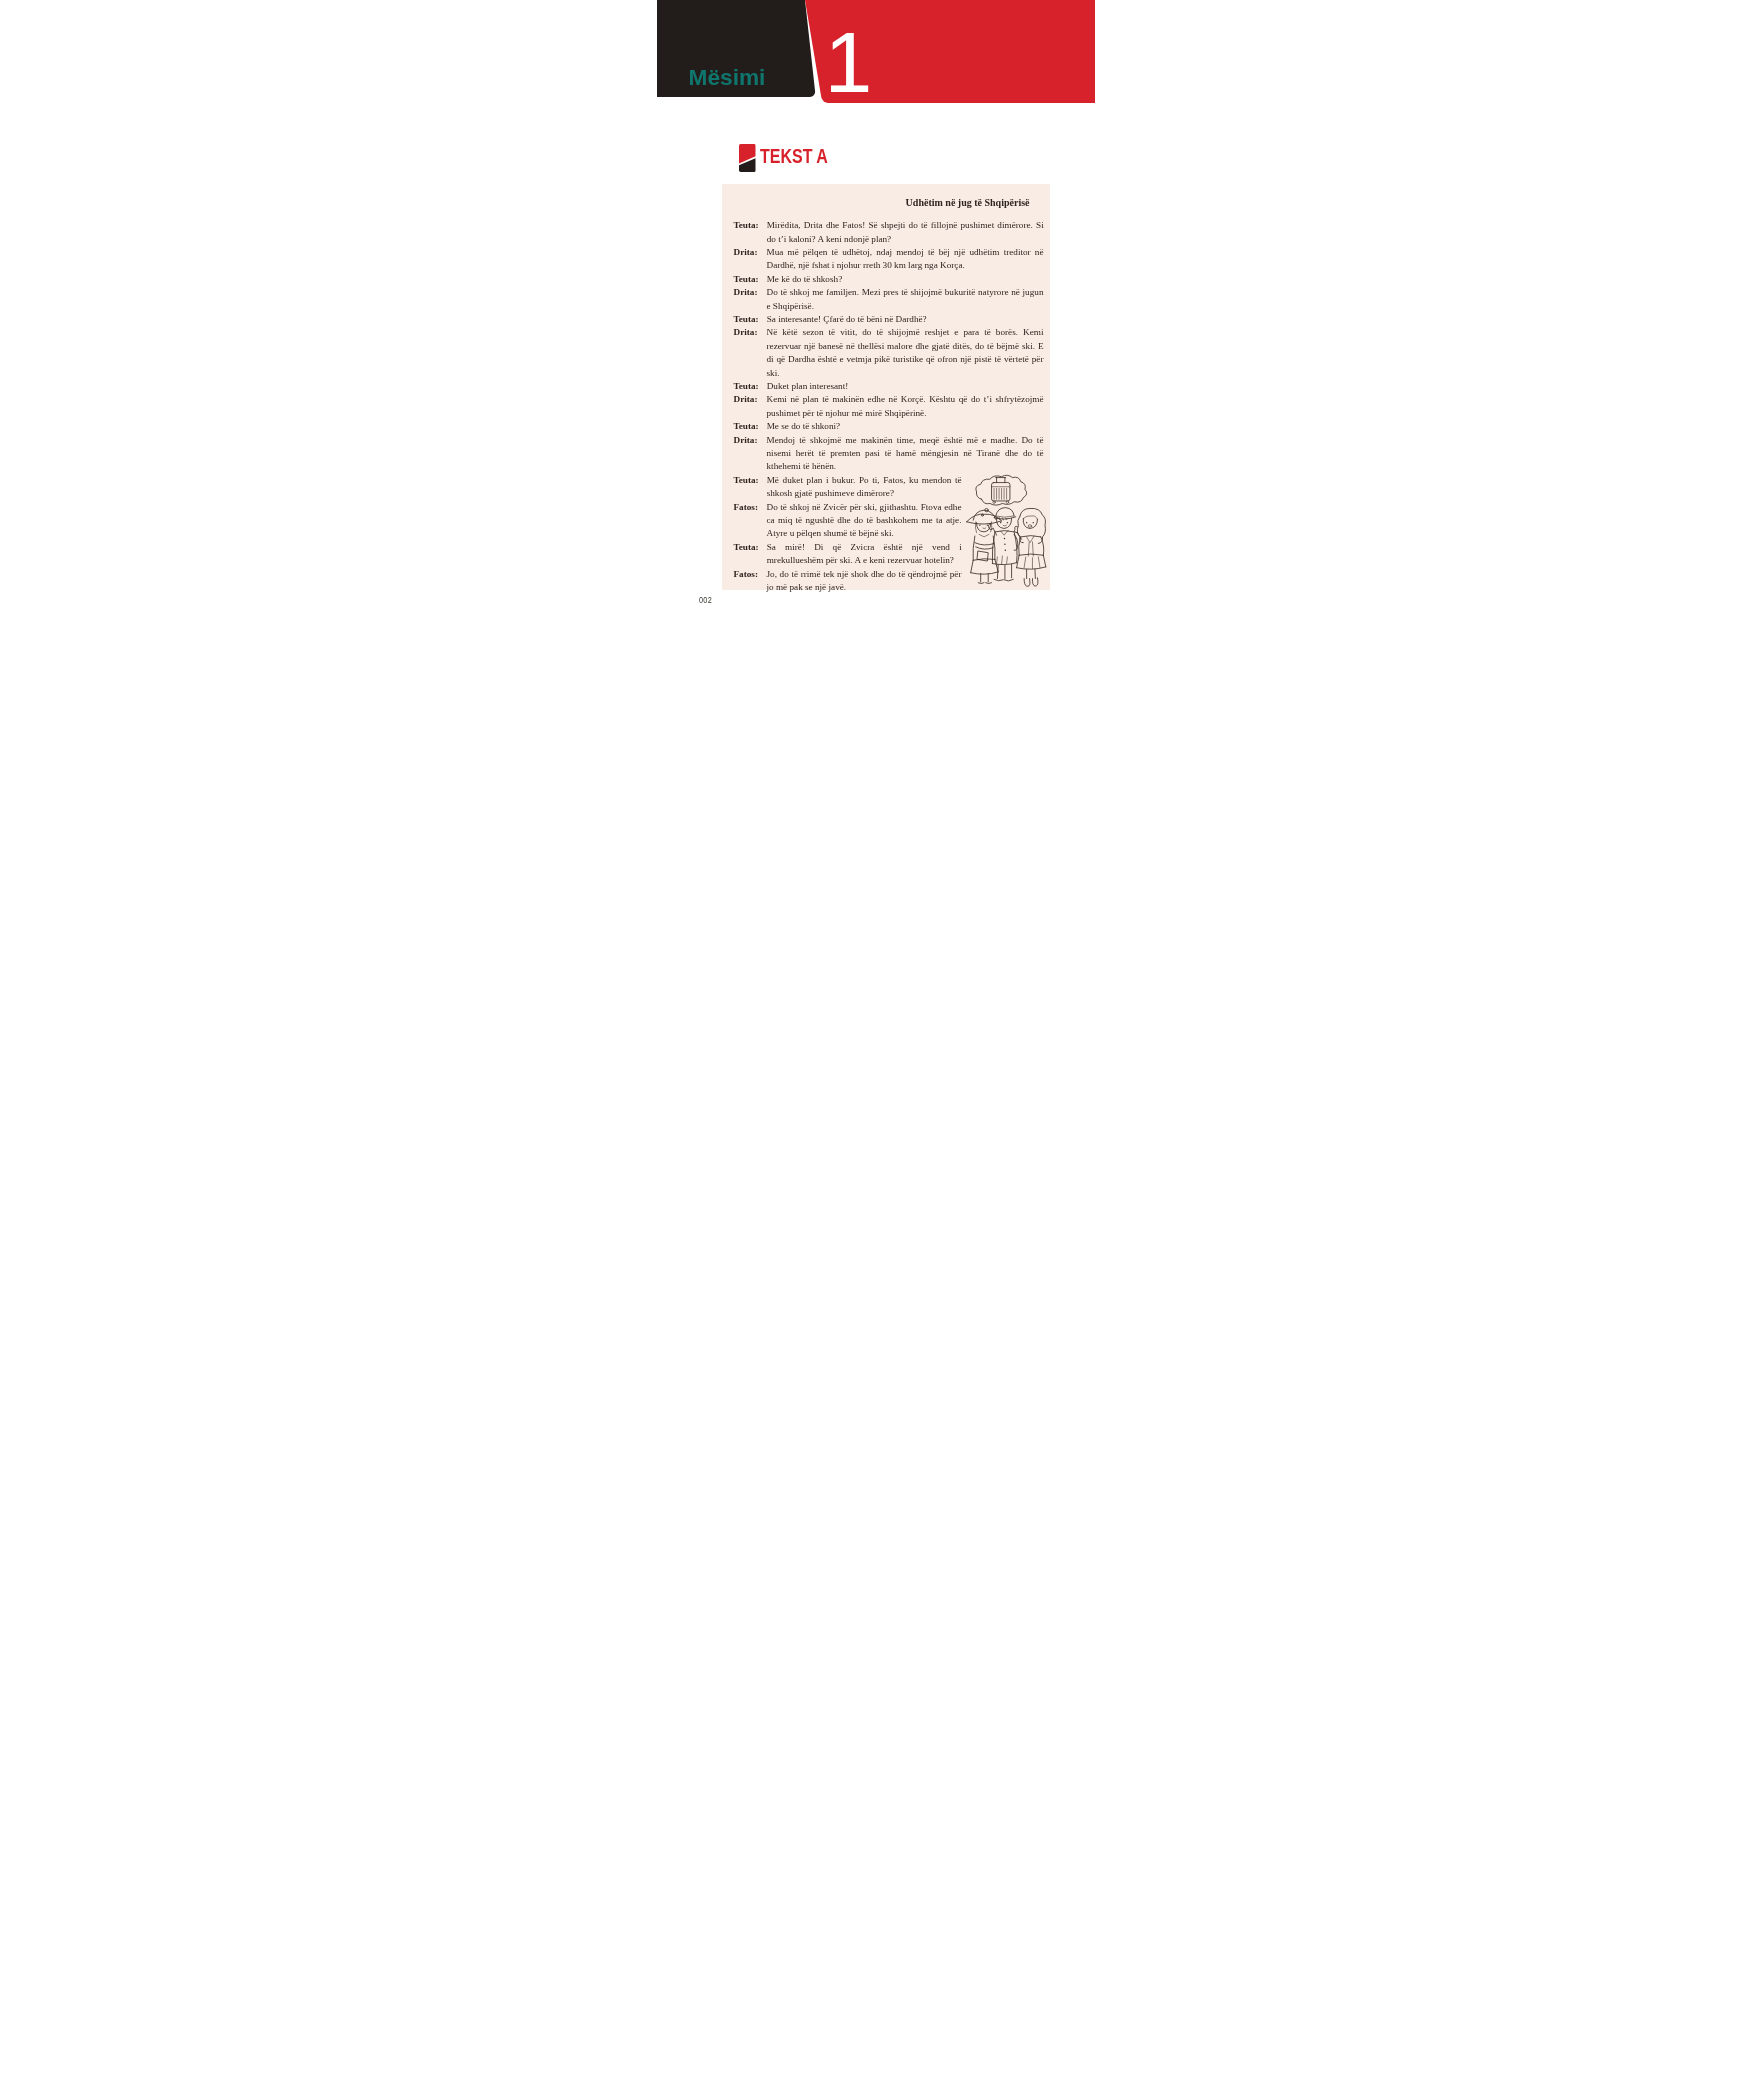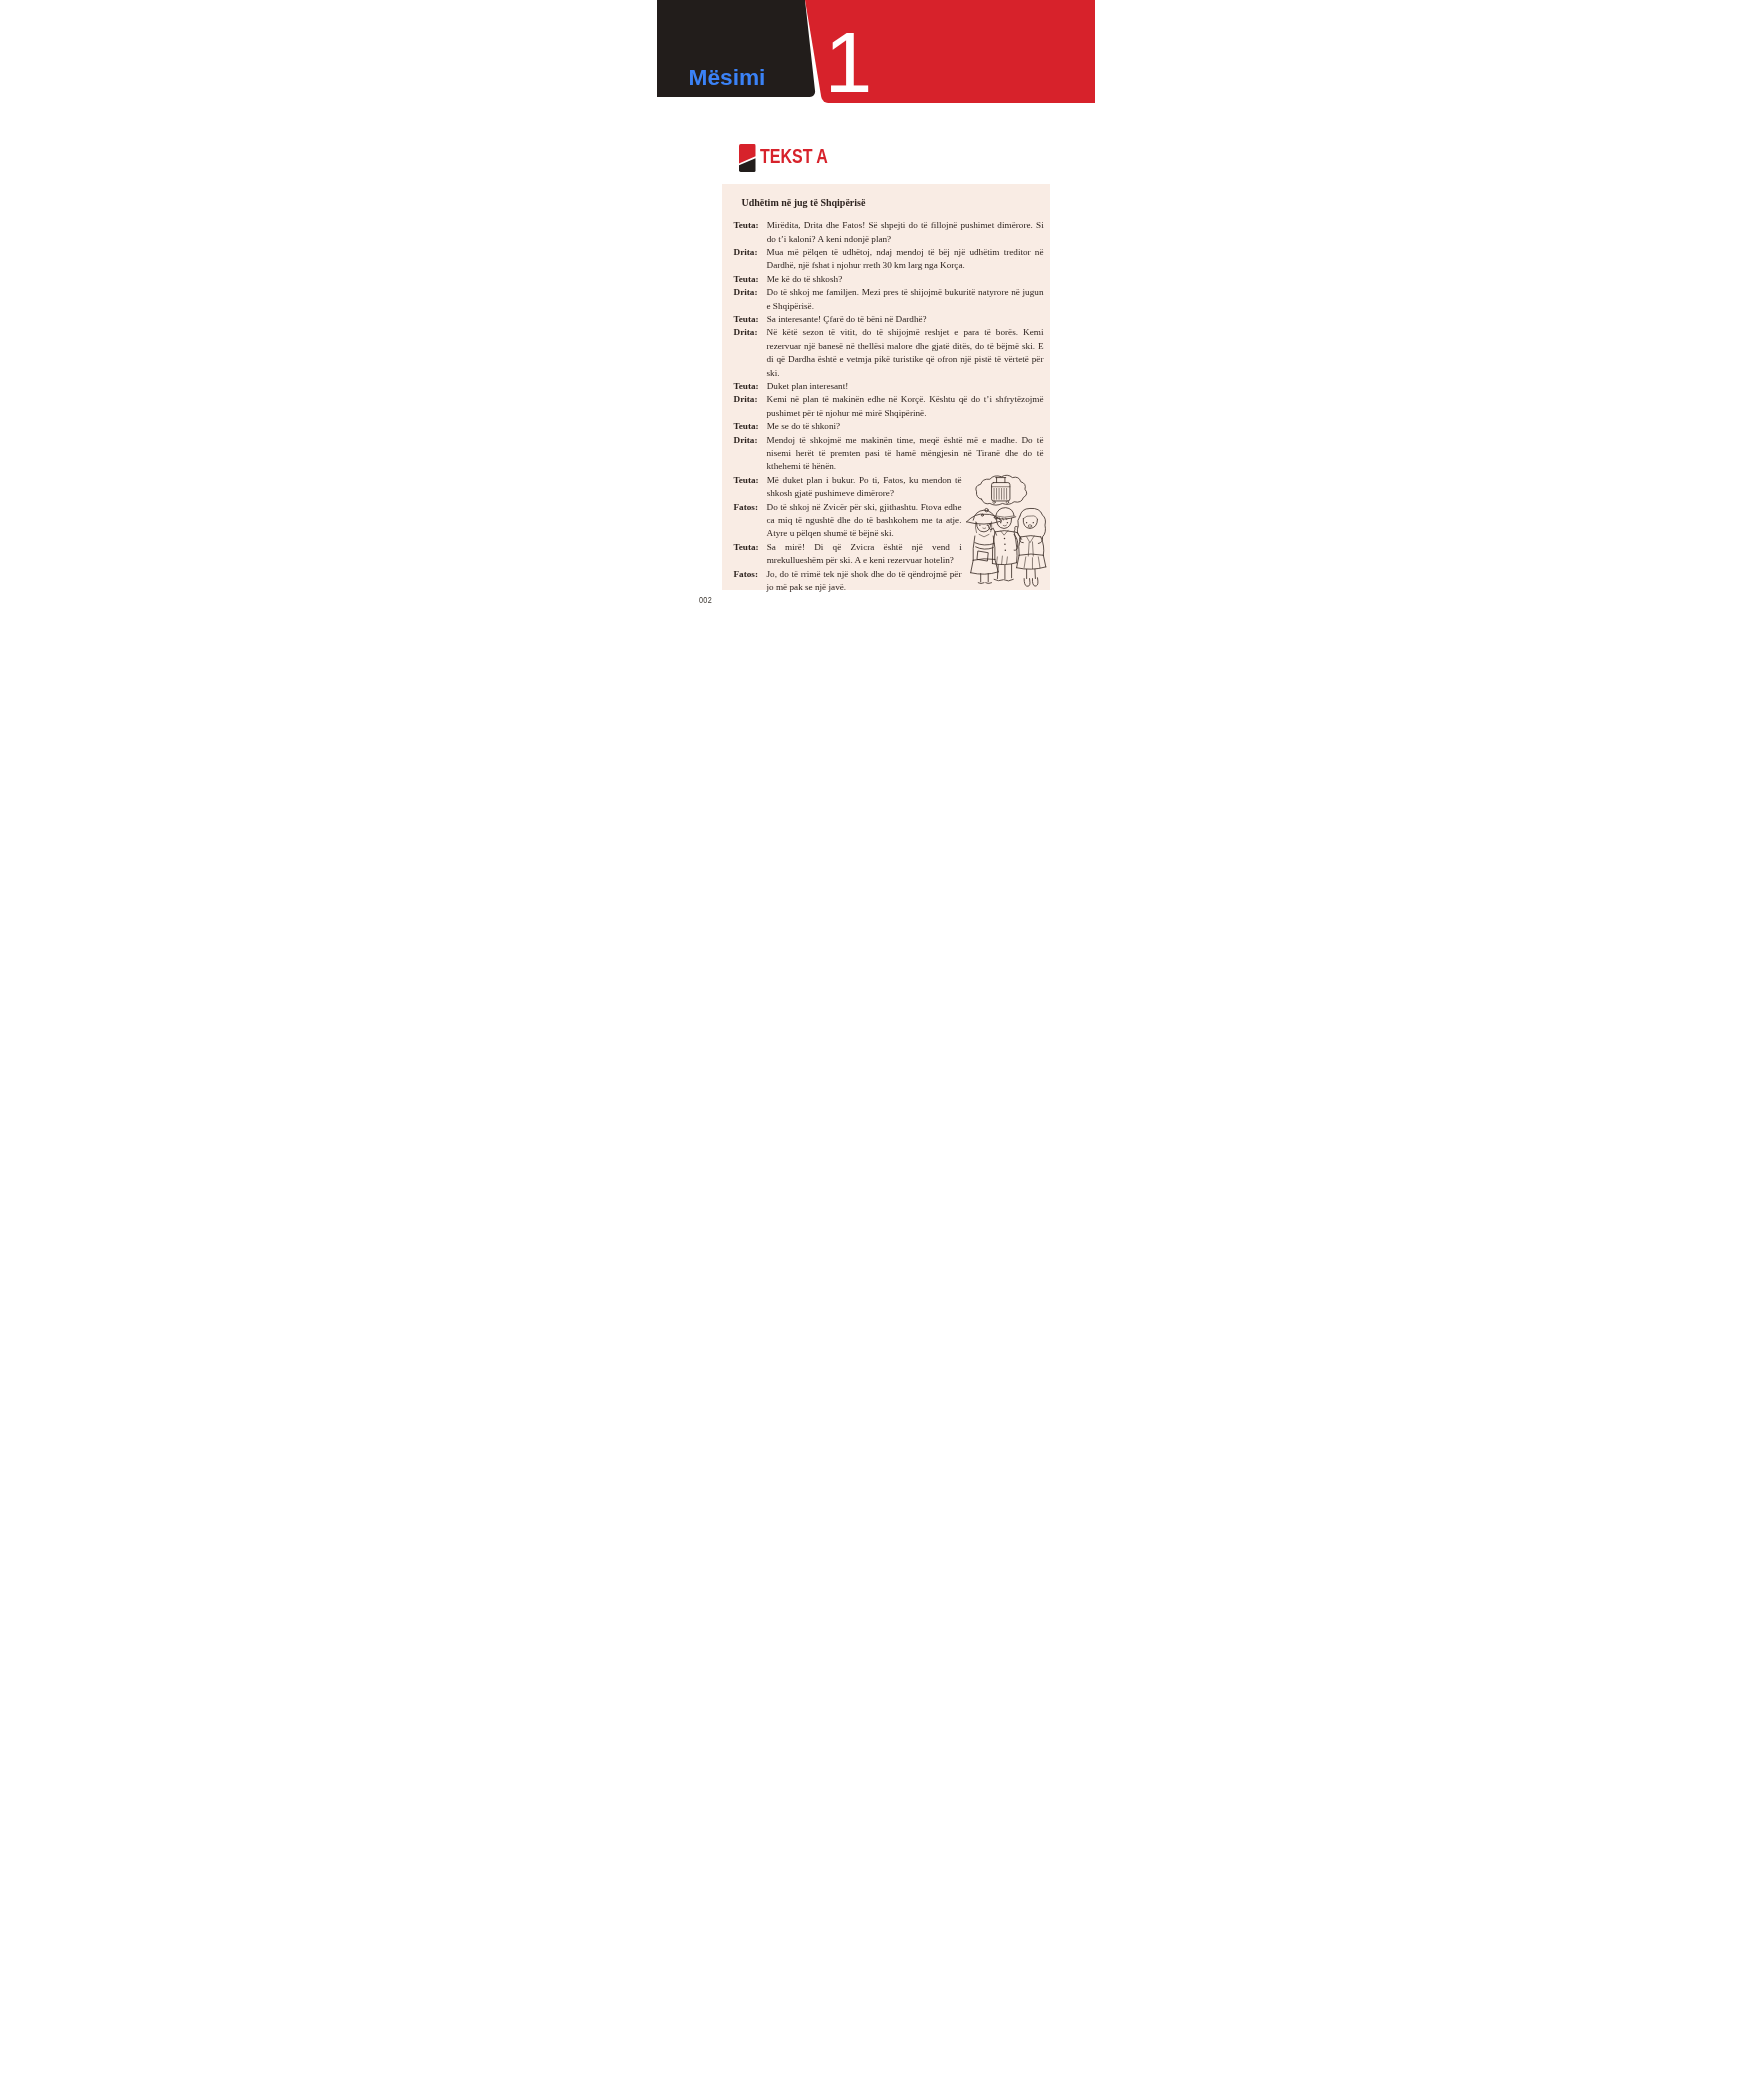--- a/index.html
+++ b/index.html
@@ -6,38 +6,38 @@
   .page{position:relative;width:438px;height:620px;margin:0 auto;background:#ffffff;overflow:hidden;
         font-family:"Liberation Serif", serif;color:#2e2420;}
 
   
   .banner{position:absolute;top:0;left:0;width:100%;height:105px;}
   .banner-black{position:absolute;top:0;left:-25px;width:173px;height:97px;background:#221d1b;
                 transform:skewX(6.3deg);transform-origin:0 0;border-radius:0 0 5.9px 5.9px;}
   .banner-red{position:absolute;top:0;left:148px;width:319px;height:103px;background:#d7222b;
               transform:skewX(9.5deg);transform-origin:0 0;border-radius:0 0 0 5.9px;}
   .lesson-label{position:absolute;left:32px;top:66px;font-family:"Liberation Sans",sans-serif;
-                font-weight:bold;font-size:22.7px;line-height:1;color:#3b82f6;}
+                font-weight:bold;font-size:22.7px;line-height:1;color:#0f766e;}
   .lesson-number{position:absolute;left:168px;top:19.3px;font-family:"Liberation Sans",sans-serif;
                  font-weight:400;font-size:86px;line-height:1;color:#ffffff;}
 
   
   .tekst{position:absolute;left:43px;top:144px;display:flex;align-items:flex-start;padding-left:39px;}
   .tekst-icon{position:relative;width:17px;height:28px;border-radius:1.7px;overflow:hidden;flex:0 0 auto;}
   .tekst-icon .part-red{position:absolute;inset:0;background:#d7222b;
        clip-path:polygon(0% 0%,100% 0%,100% 44%,0% 70%);}
   .tekst-icon .part-black{position:absolute;inset:0;background:#221d1b;
        clip-path:polygon(0% 77%,100% 51%,100% 100%,0% 100%);}
   .tekst-label{margin:0.8px 0 0 4.2px;font-family:"Liberation Sans",sans-serif;font-weight:bold;
                font-size:20px;line-height:1.1;color:#d7222b;transform:scaleX(0.8);transform-origin:left top;
                white-space:nowrap;letter-spacing:0px;}
 
   
   .dialog-box{position:absolute;left:65px;top:184px;width:328px;height:406px;background:#f9ece4;}
-  .dialog-title{margin:11.7px 20px 0 20px;text-align:left;font-weight:bold;font-size:10px;line-height:13.4px;}
+  .dialog-title{margin:11.7px 20px 0 20px;text-align:right;font-weight:bold;font-size:10px;line-height:13.4px;}
   .turns{margin-top:10px;font-size:9.2px;line-height:13.4px;}
   .turn{display:flex;}
   .turn .speaker{flex:0 0 25px;padding-left:12px;font-weight:bold;white-space:nowrap;}
   .turn .text{width:277px;margin-left:8px;text-align:justify;text-justify:inter-word;}
   .turn.narrow .text{width:195px;}
 
   
   .illustration{position:absolute;left:242px;top:289px;width:86px;height:116px;}
   .illustration svg{width:100%;height:100%;}
   .sketch{fill:none;stroke:#3b2e28;stroke-width:2;stroke-linecap:round;stroke-linejoin:round;}

